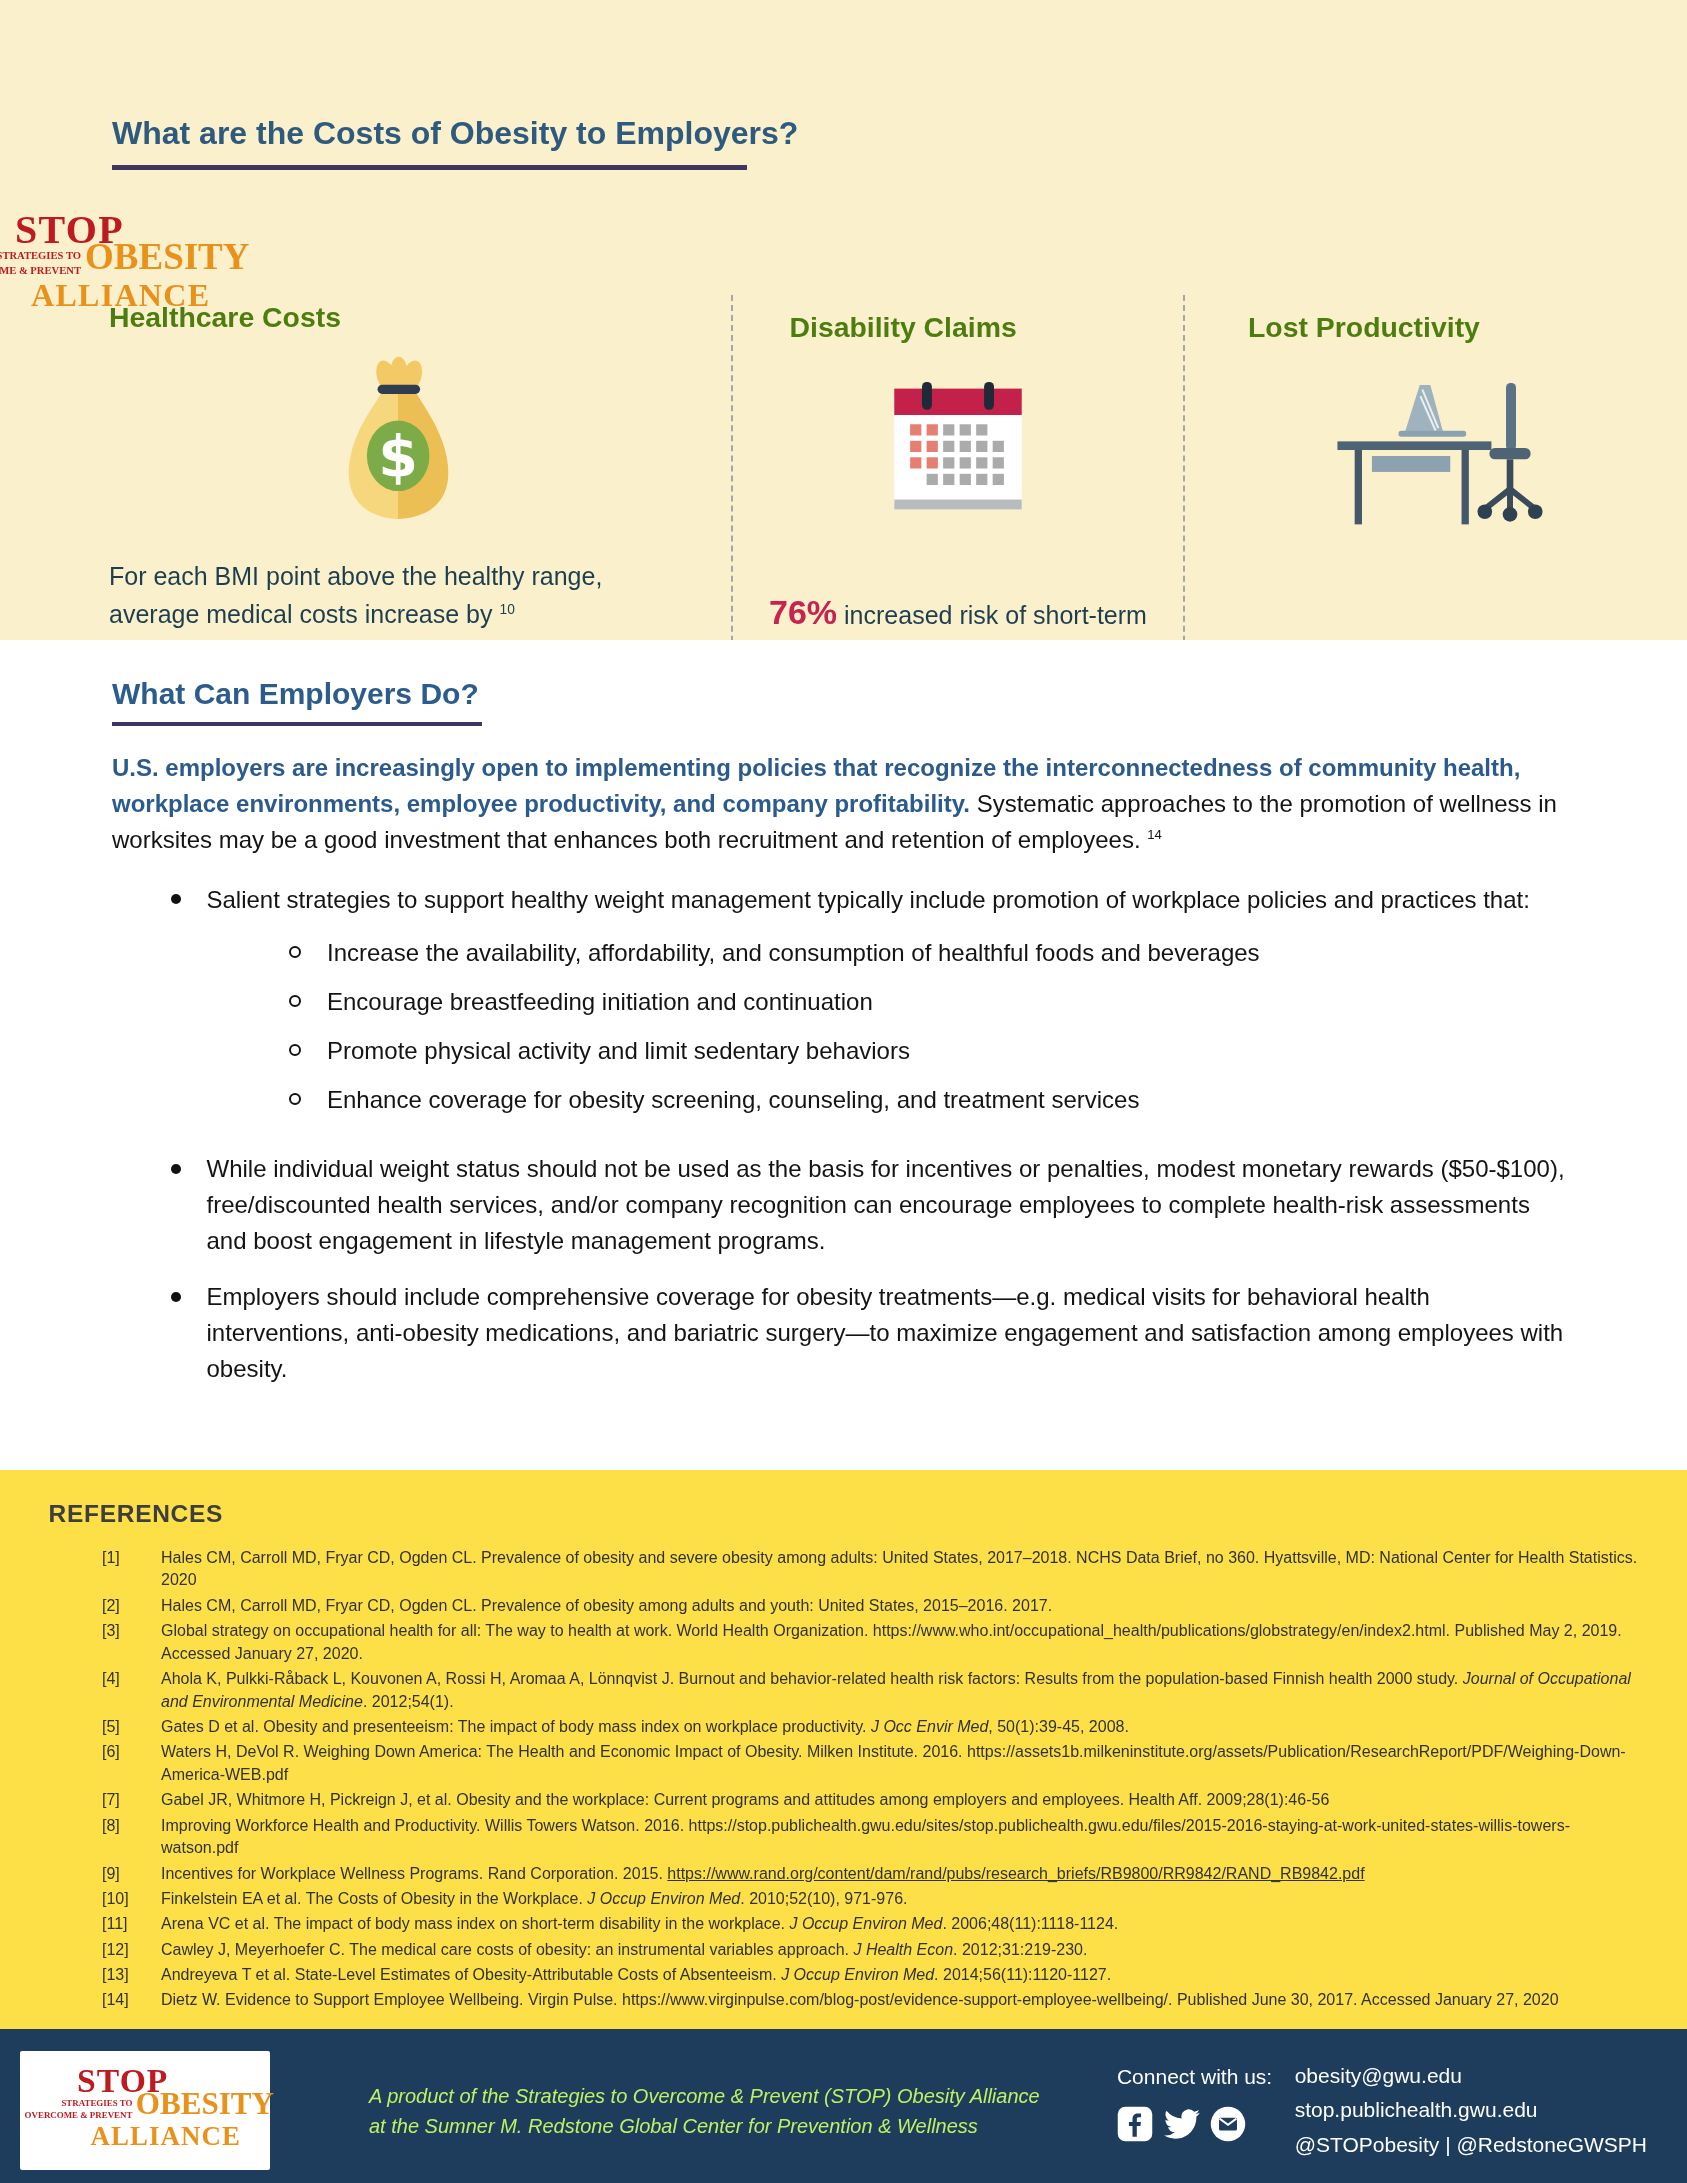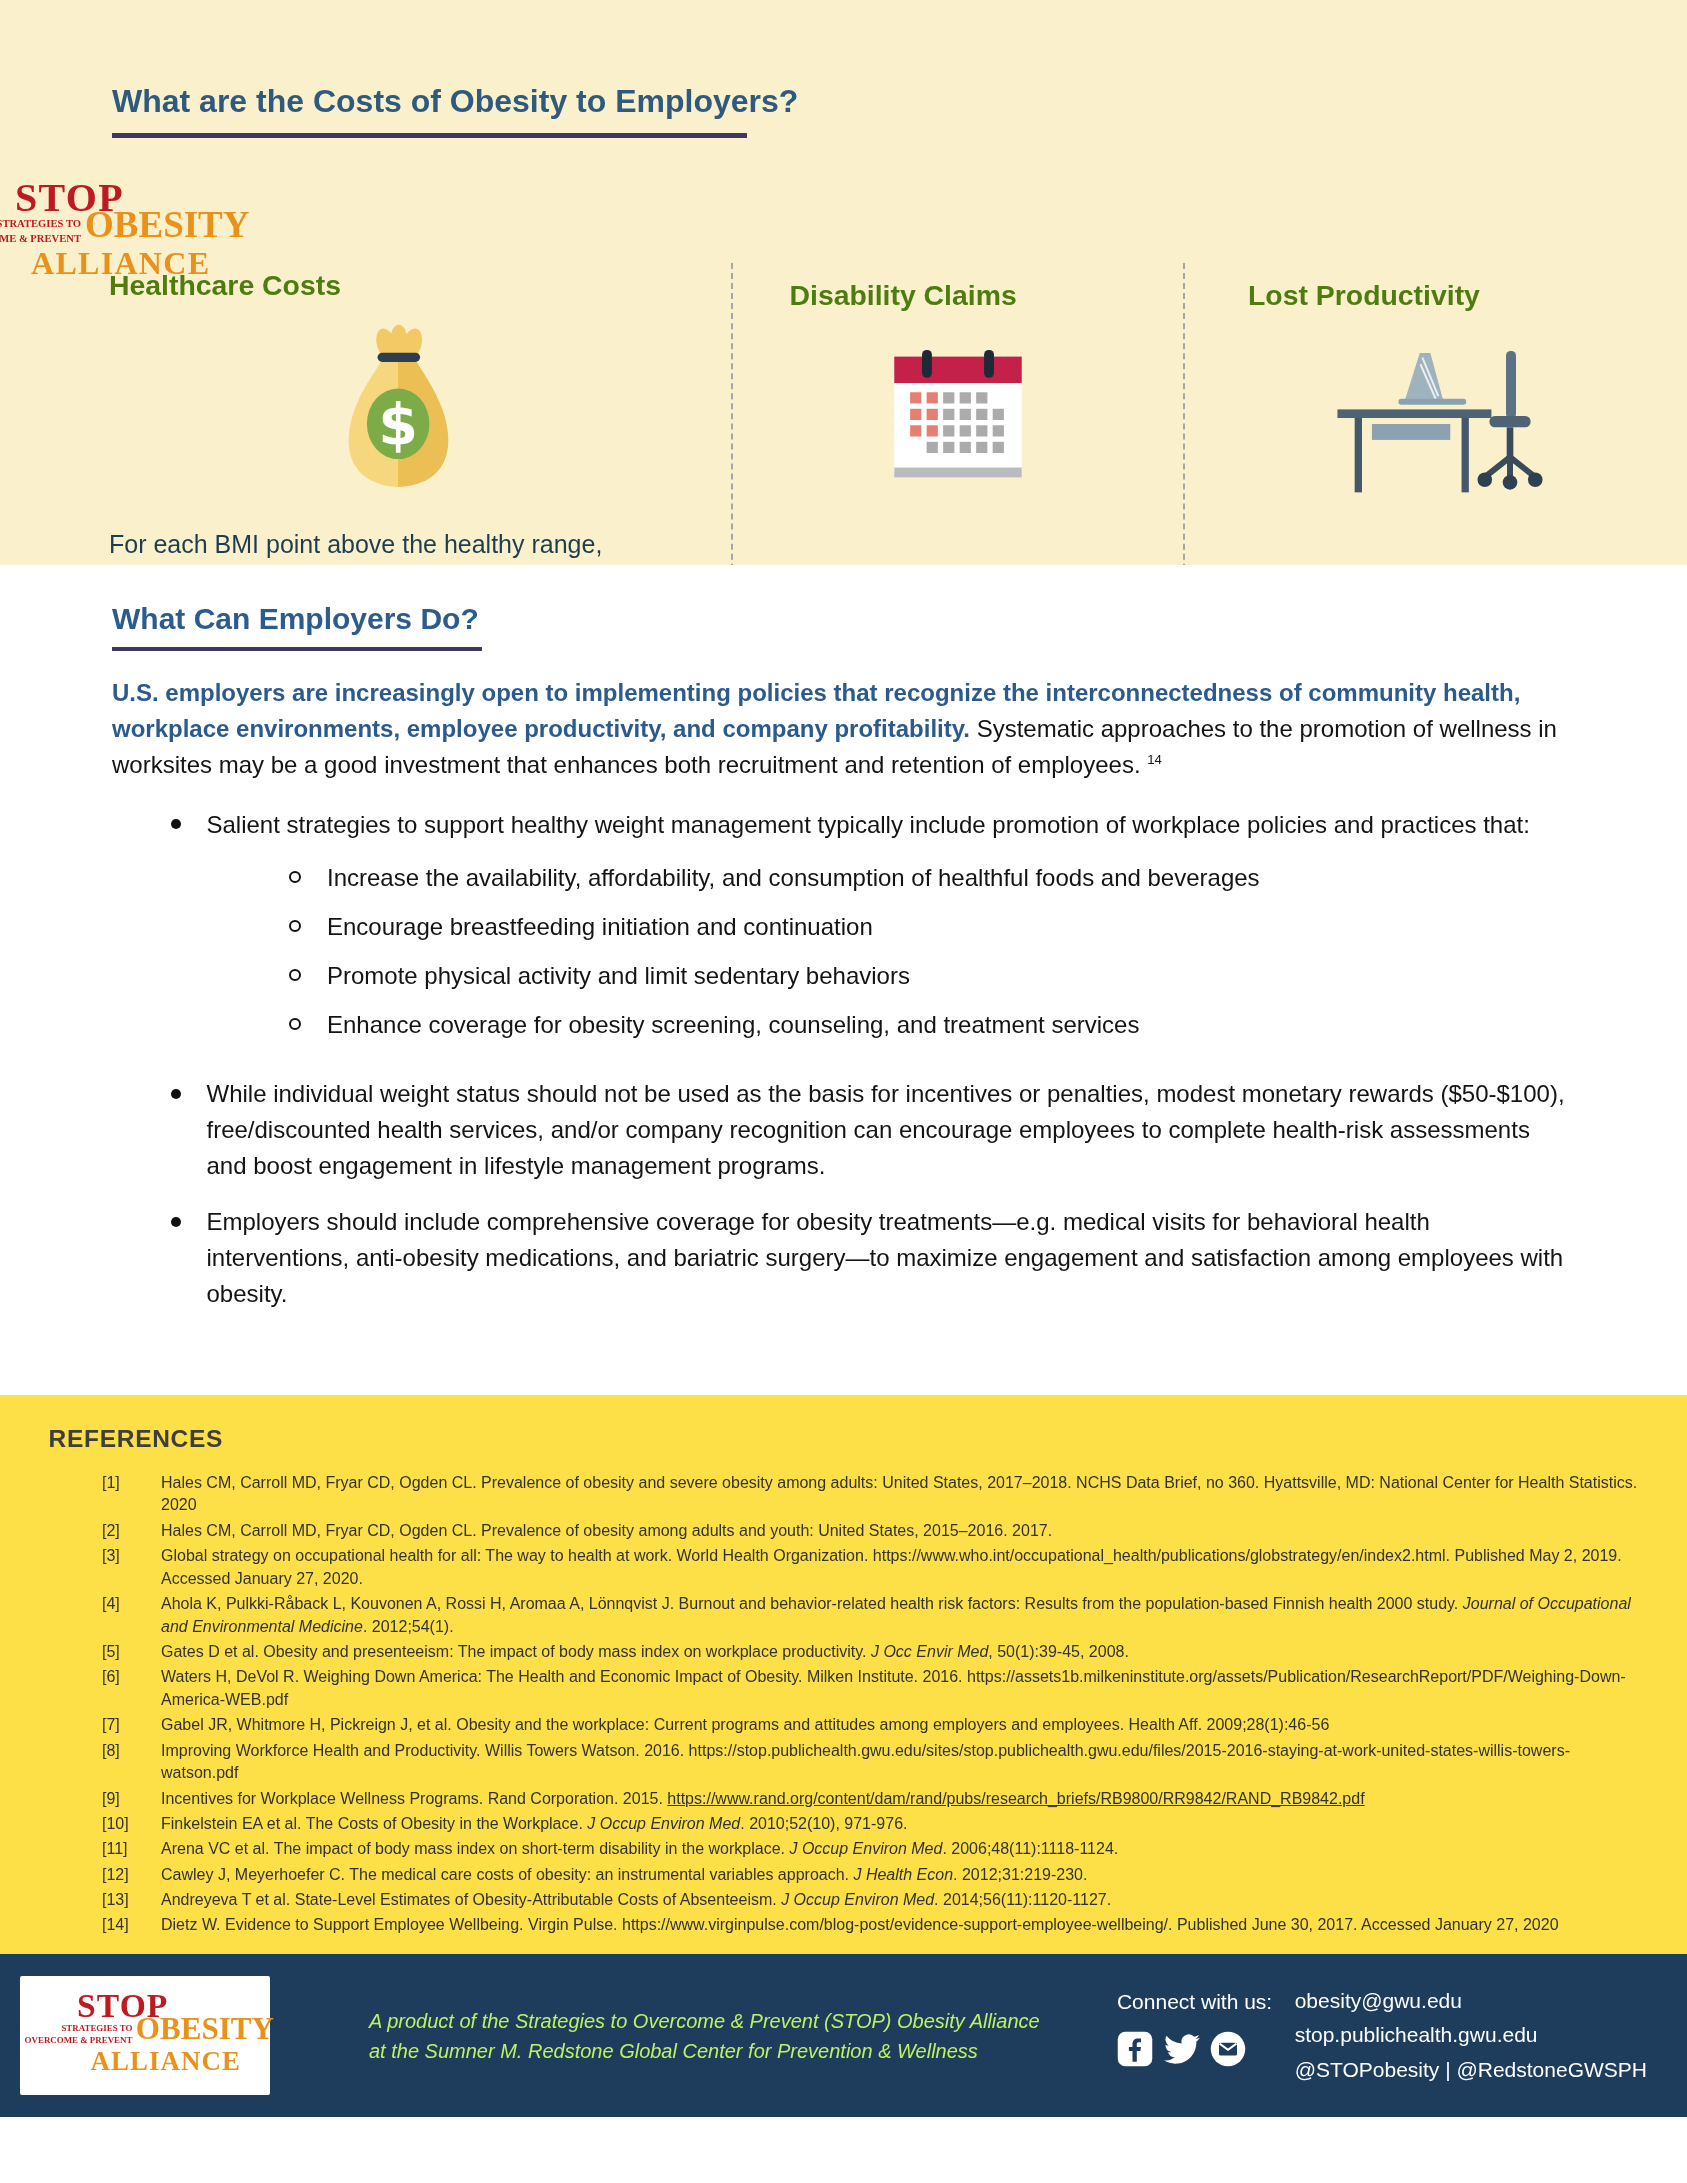--- a/index.html
+++ b/index.html
@@ -1,20 +1,20 @@
 <!DOCTYPE html>
 <html style="font-size:10.6px"><head>
 <meta charset="utf-8">
 <style>
   html,body{margin:0;padding:0;background:#fff;}
   .page{width:1687px;height:2183px;position:relative;font-family:"Liberation Sans",sans-serif;overflow:hidden;background:#fff;}
   section{box-sizing:border-box;overflow:hidden;}
 
   
-  .hero{height:565px;background:#FBF0CC;padding-top:83px;position:relative;}
+  .hero{height:640px;background:#FBF0CC;padding-top:115px;position:relative;}
   .hero h1{margin:0 0 0 112px;font-size:32px;font-weight:600;color:#2D5A7E;}
   .title-rule{margin:13.2px 0 0 112px;width:635px;height:5.3px;background:#3F3760;}
   .logo-header{position:absolute;top:42px;right:46px;}
 
   .cols{display:flex;margin-top:20px;height:427px;}
   .col{box-sizing:border-box;}
   .col1{width:731px;padding:0 46px 0 109px;}
   .col2{width:452px;border-left:2px dashed #A4A7AA;padding:0 22.5px;}
   .col3{width:502px;border-left:2px dashed #A4A7AA;padding:0 29px;}
   .col-heading{font-size:28.4px;font-weight:700;color:#4d7c0f;margin:5.3px 0 0;}

